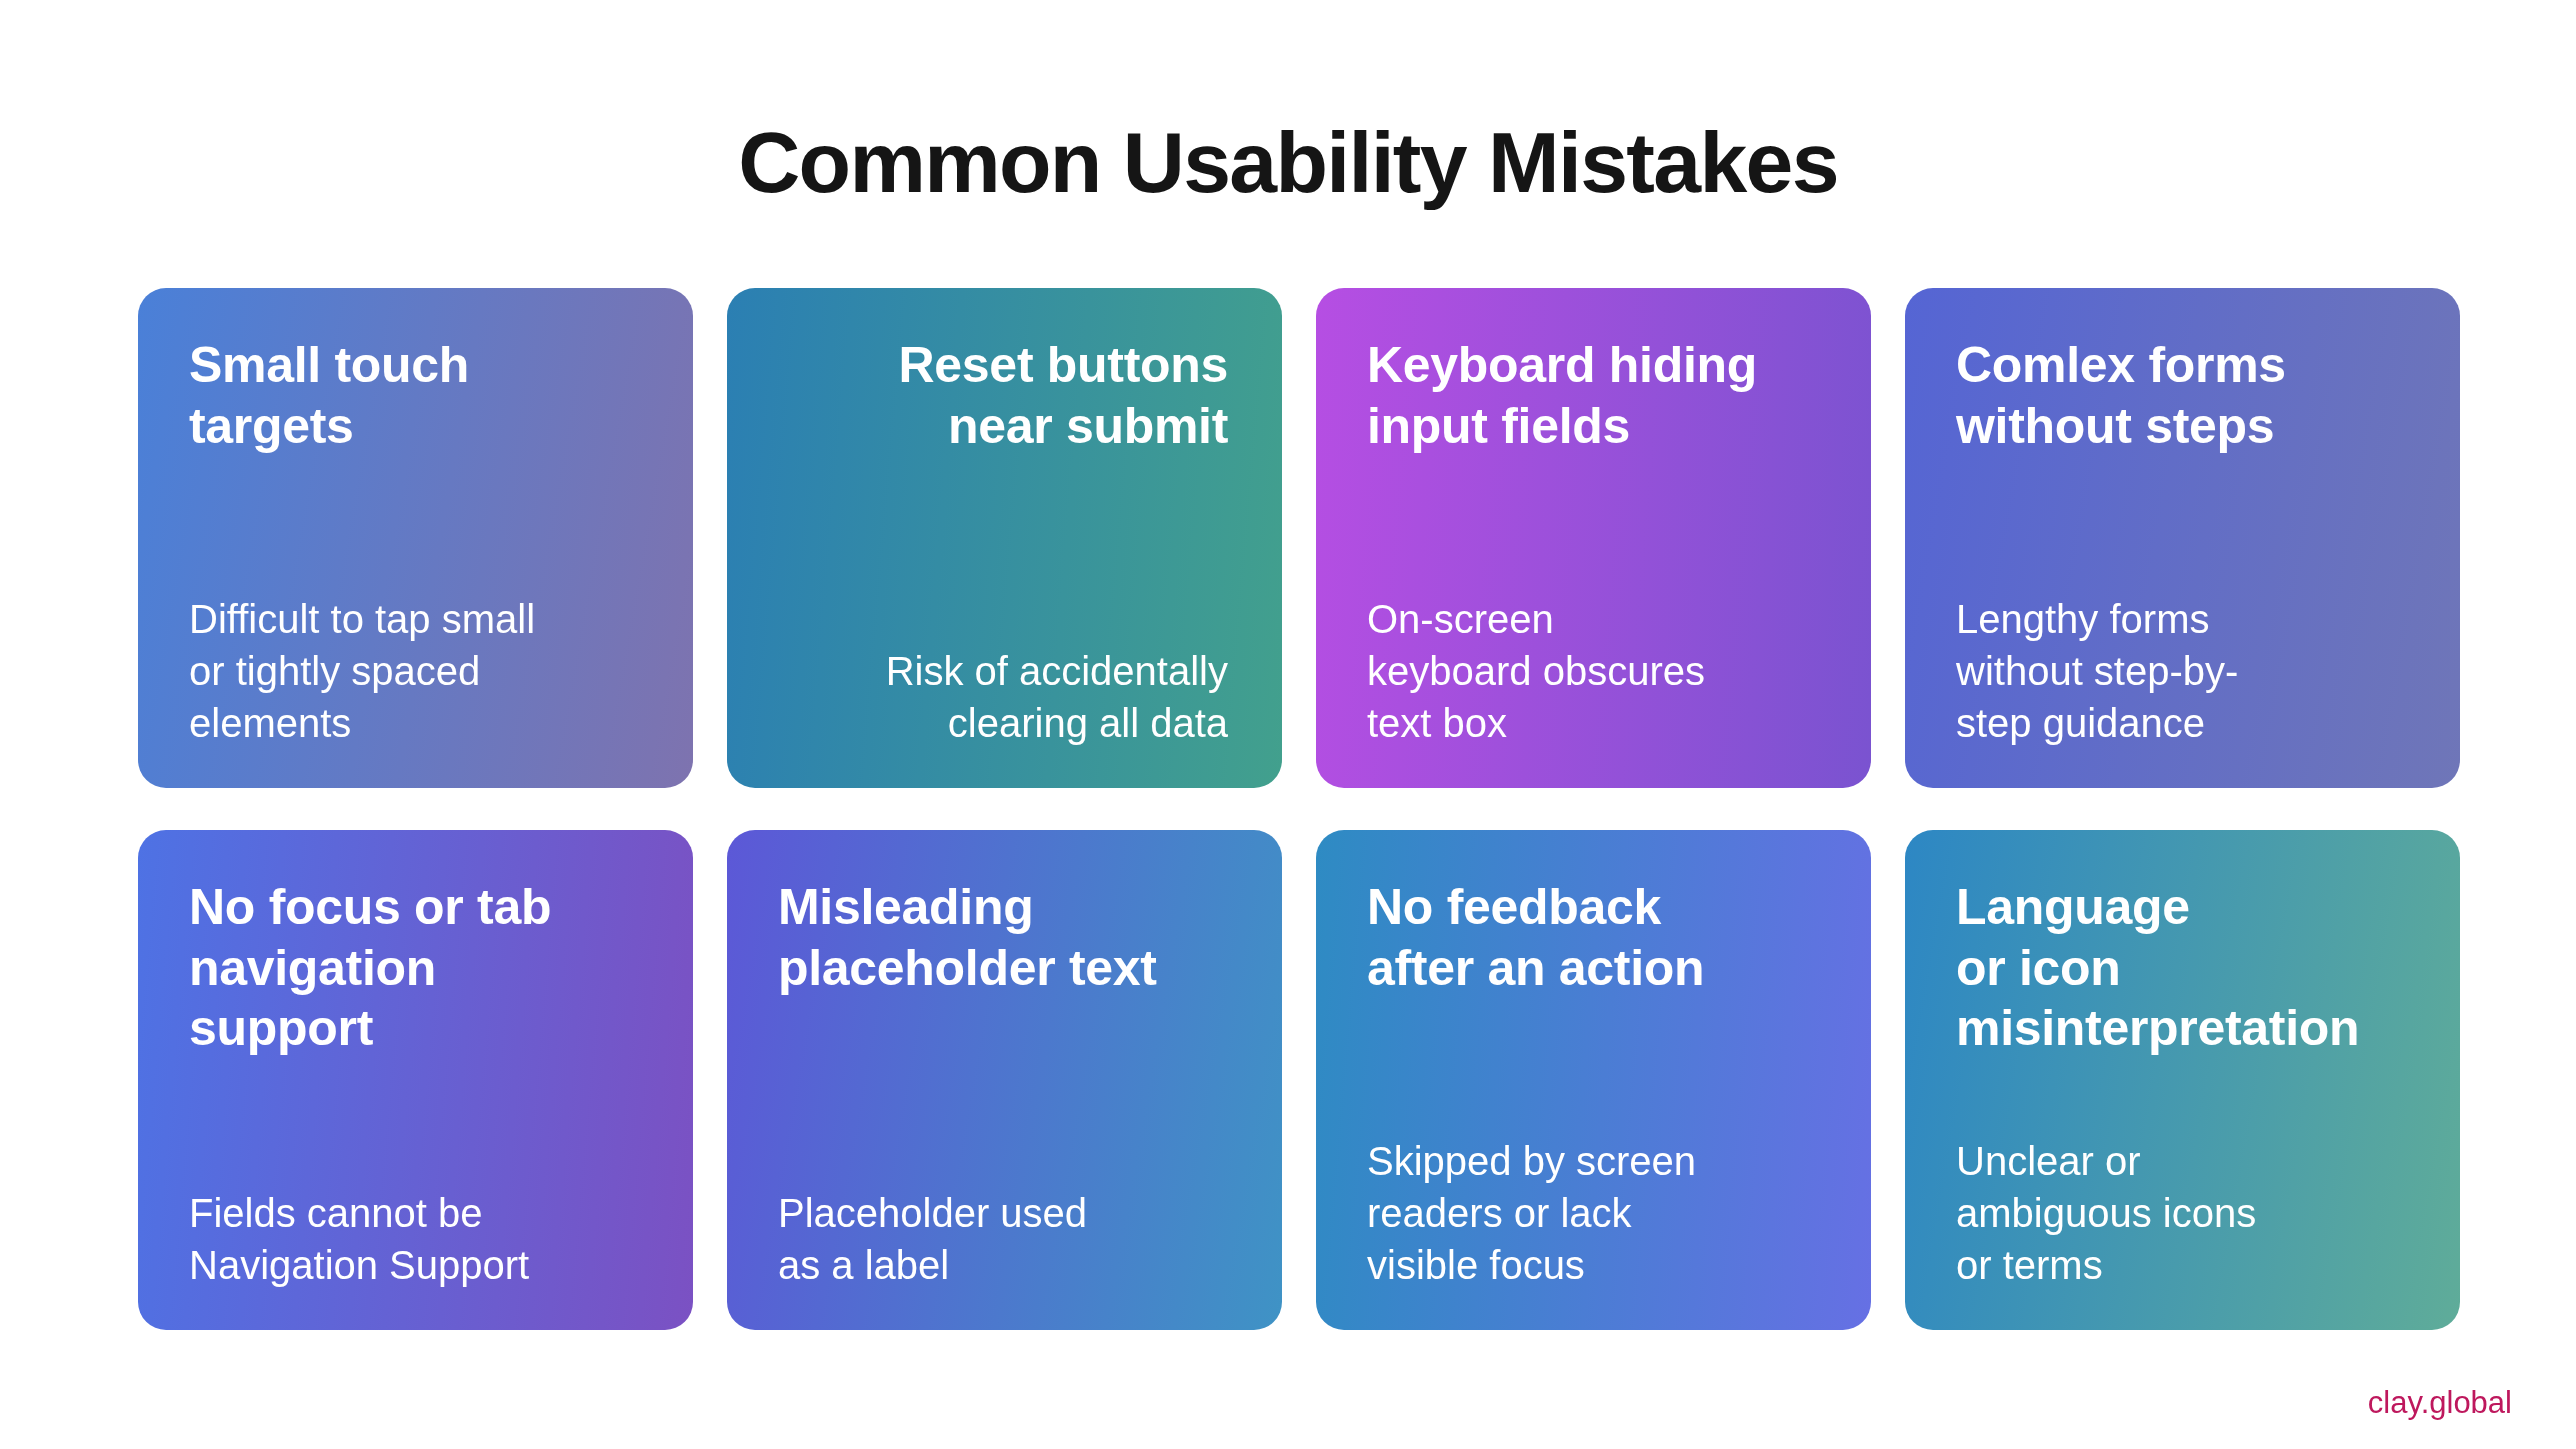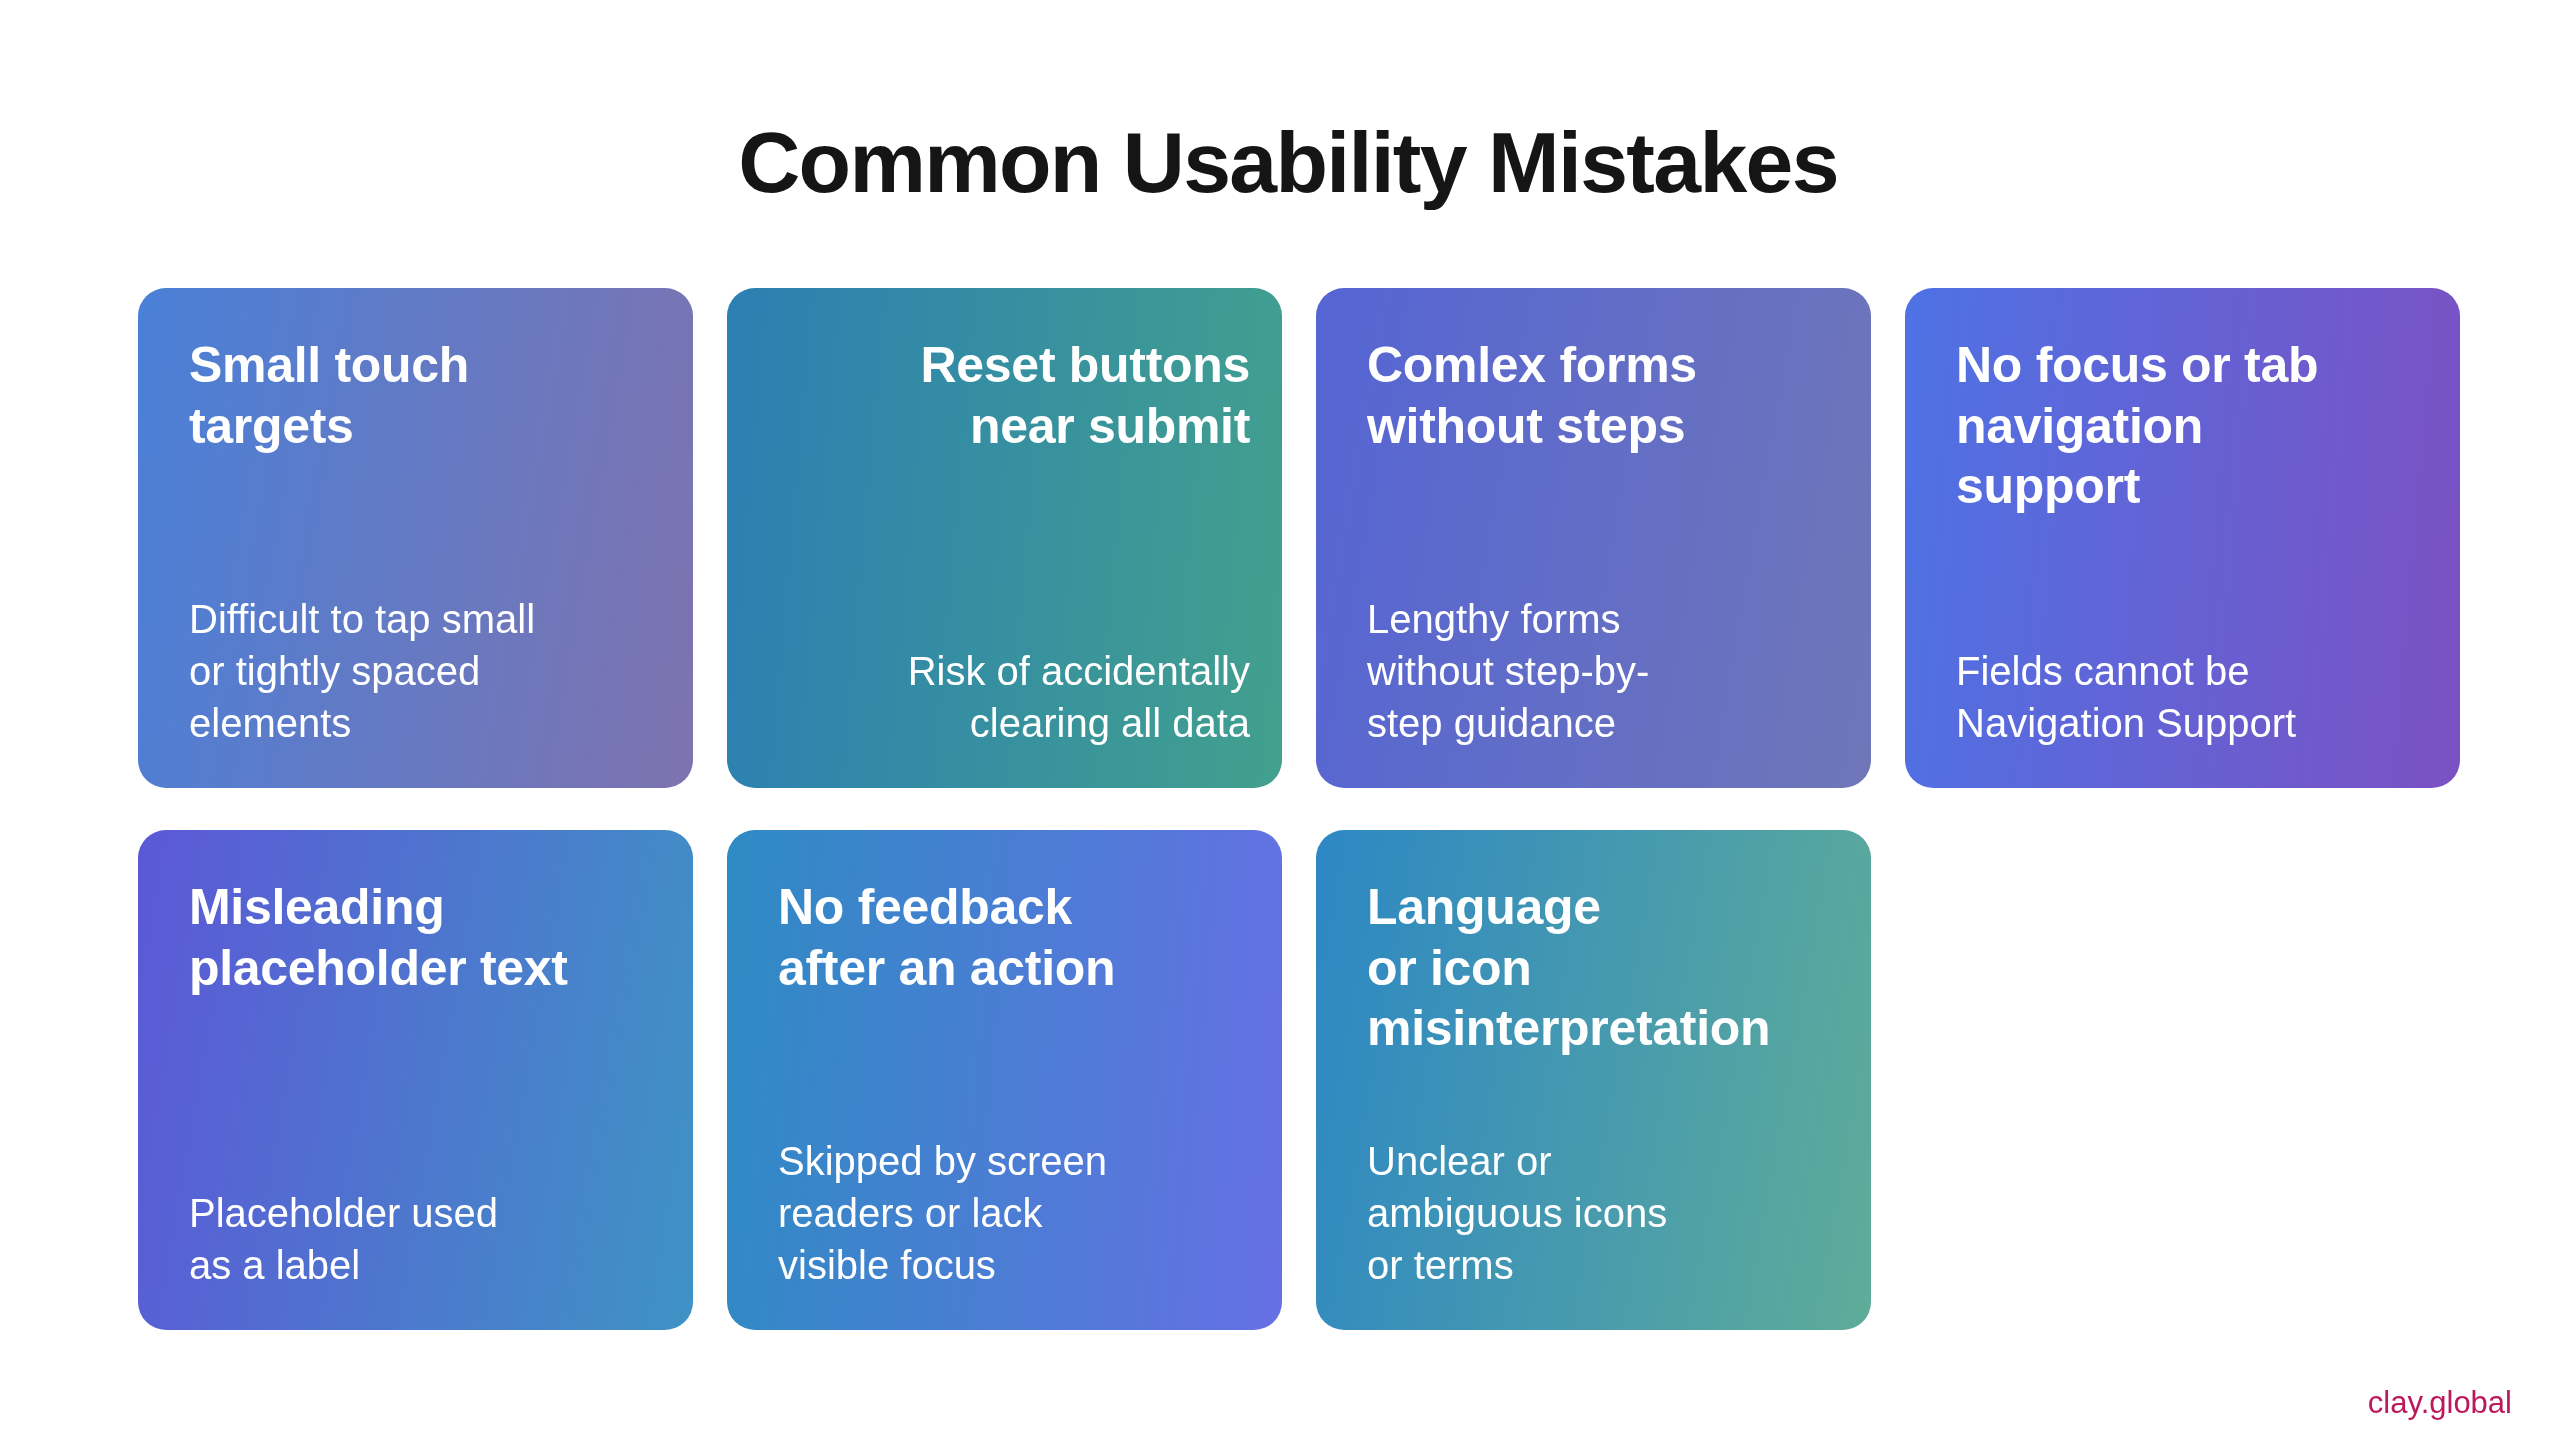--- a/index.html
+++ b/index.html
@@ -33,21 +33,21 @@
     top: 288px;
     display: grid;
     grid-template-columns: repeat(4, 555px);
     grid-template-rows: 500px 500px;
     column-gap: 34px;
     row-gap: 42px;
   }
   .card {
     box-sizing: border-box;
     border-radius: 28px;
-    padding: 47px 32px 39px 51px;
+    padding: 47px 54px 39px 51px;
     display: flex;
     flex-direction: column;
     justify-content: space-between;
     color: #ffffff;
   }
   .card-title {
     font-size: 50px;
     font-weight: 700;
     line-height: 1.21;
     letter-spacing: -0.3px;
@@ -86,20 +86,27 @@
 elements</div>
     </div>
 
     <div class="card" style="background: linear-gradient(95deg, rgb(43, 127, 179), rgb(66, 160, 141)); text-align: right;">
       <div class="card-title">Reset buttons
 near submit</div>
       <div class="card-desc">Risk of accidentally
 clearing all data</div>
     </div>
 
+    <div class="card" style="background: linear-gradient(95deg, rgb(182, 78, 227), rgb(122, 83, 208));">
+      <div class="card-title">Keyboard hiding
+input fields</div>
+      <div class="card-desc">On-screen
+keyboard obscures
+text box</div>
+    </div>
 
     <div class="card" style="background: linear-gradient(100deg, rgb(85, 101, 212), rgb(111, 118, 184)); gap: 44px;">
       <div class="card-title">Comlex forms
 without steps</div>
       <div class="card-desc">Lengthy forms
 without step-by-
 step guidance</div>
     </div>
 
     <div class="card" style="background: linear-gradient(95deg, rgb(78, 114, 228), rgb(123, 81, 195)); gap: 23px;">

